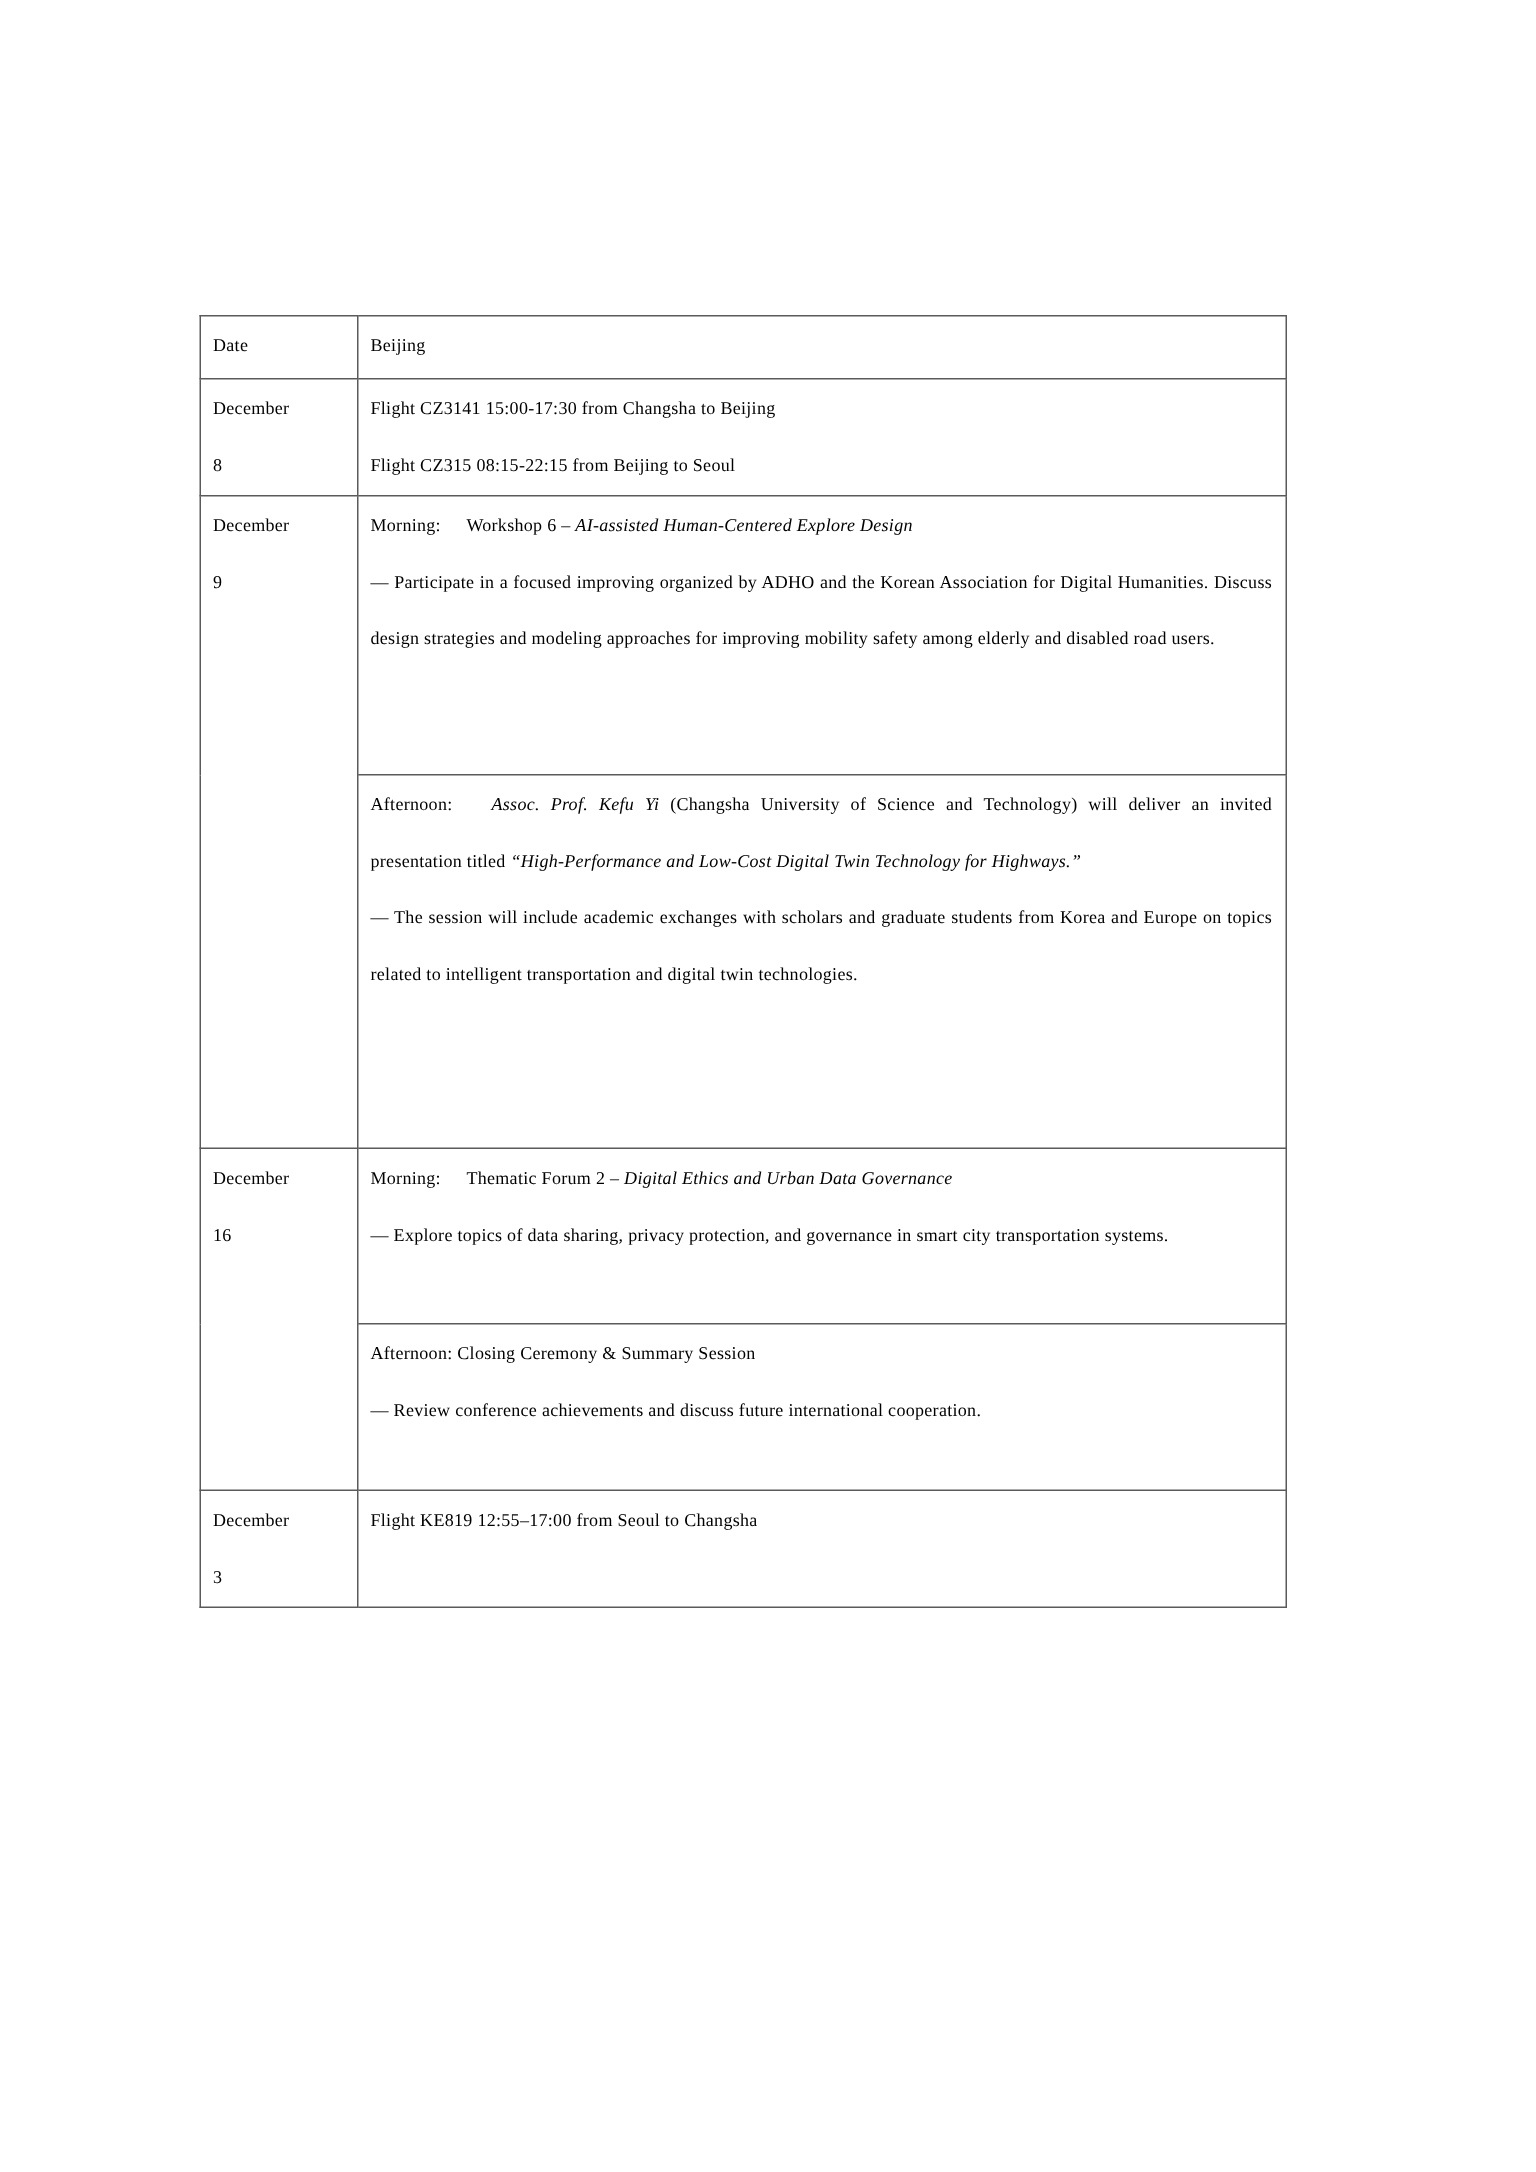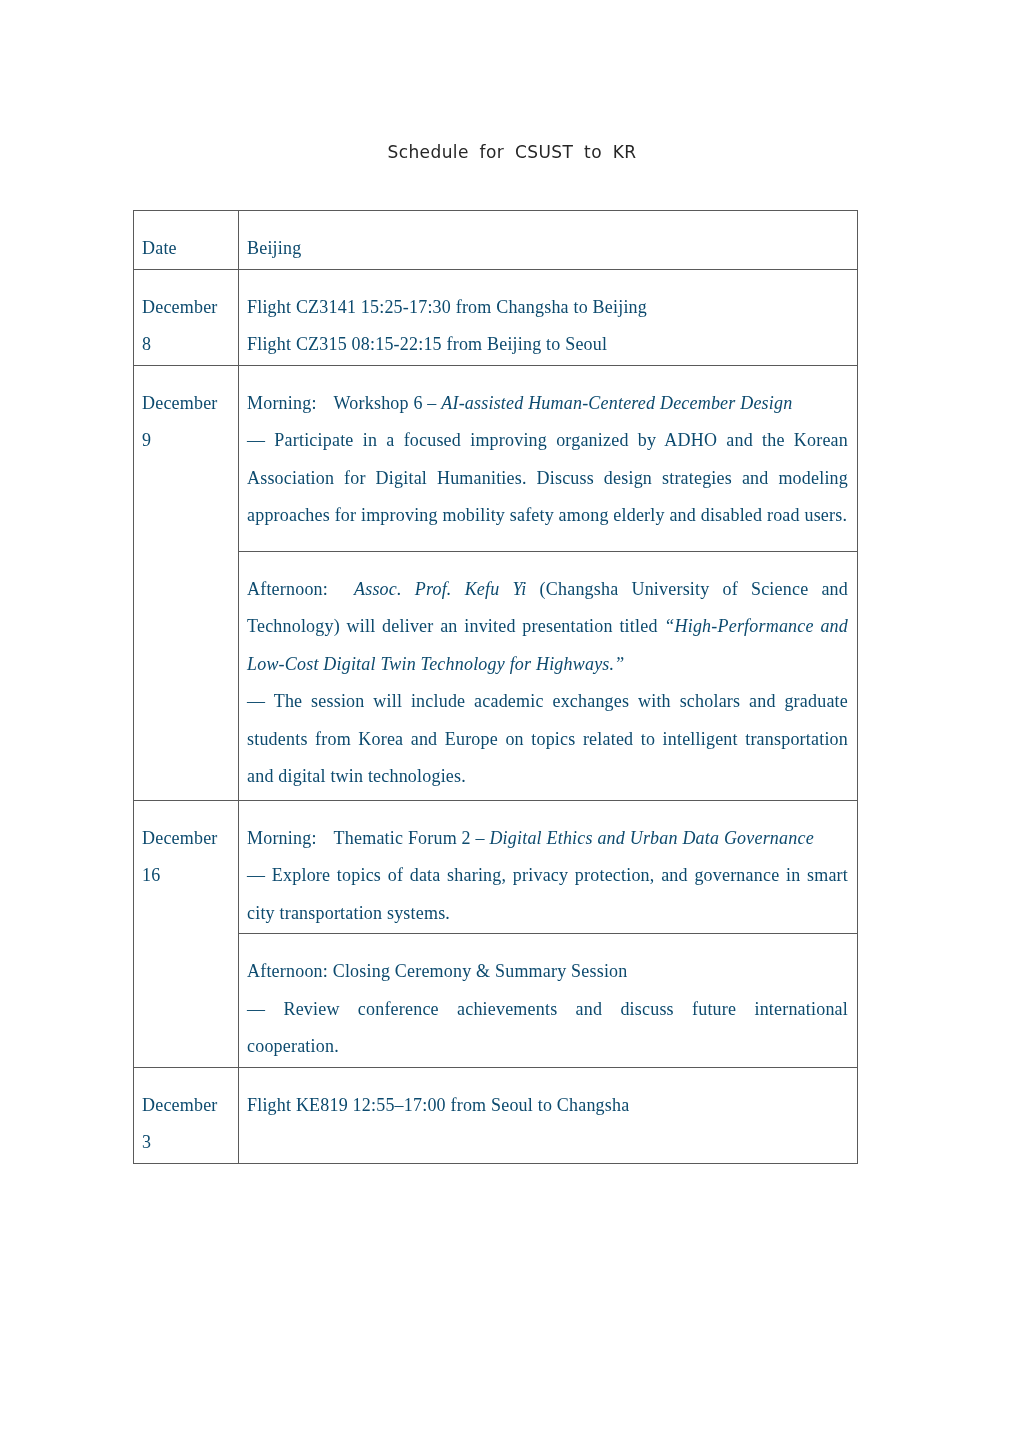--- a/index.html
+++ b/index.html
@@ -36,77 +36,76 @@
     left: 133px;
     top: 210px;
     width: 724px;
     border-collapse: collapse;
     table-layout: fixed;
     border: 1px solid #484848;
   }
   td {
     border: 1px solid #5a5a5a;
     vertical-align: top;
-    padding: 19px 9px 1px 8px;
-    font-size: 18px;
+    padding: 1px 9px 1px 8px;
+    font-size: 12px;
     line-height: 37.5px;
     letter-spacing: 0.2px;
-    color: #0c4a6e;
+    color: #000000;
     overflow: hidden;
   }
   tr.r-header   { height: 42px; }
   tr.r-dec8     { height: 78px; }
   tr.r-dec9-am  { height: 186px; }
   tr.r-dec9-pm  { height: 249px; }
   tr.r-dec10-am { height: 117px; }
   tr.r-dec10-pm { height: 111px; }
   tr.r-dec11    { height: 76px; }
   p.para { margin: 0; }
   p.just { text-align: justify; }
   .it { font-style: italic; }
   .tab { display: inline-block; width: 17px; }
   .tab-wide { display: inline-block; width: 26px; }
 </style>
 </head>
 <body>
 
 <div class="page">
 
-  <div class="doc-title">Schedule for CSUST to KR</div>
 
   <table class="schedule">
     <colgroup>
       <col style="width:105px">
       <col style="width:619px">
     </colgroup>
 
     <tbody>
         <tr class="r-header">
       <td>Date</td>
       <td>Beijing</td>
     </tr>
 
     <tr class="r-dec8">
       <td>
         <div>December</div>
         <div>8</div>
       </td>
       <td>
-        <p class="para">Flight CZ3141 15:25-17:30 from Changsha to Beijing</p>
+        <p class="para">Flight CZ3141 15:00-17:30 from Changsha to Beijing</p>
         <p class="para">Flight CZ315 08:15-22:15 from Beijing to Seoul</p>
       </td>
     </tr>
 
     <tr class="r-dec9-am">
       <td rowspan="2">
         <div>December</div>
         <div>9</div>
       </td>
       <td>
-        <p class="para"><span>Morning:</span><span class="tab"></span><span>Workshop 6 – </span><span class="it">AI-assisted Human-Centered December Design</span></p>
+        <p class="para"><span>Morning:</span><span class="tab"></span><span>Workshop 6 – </span><span class="it">AI-assisted Human-Centered Explore Design</span></p>
         <p class="para just">— Participate in a focused improving organized by ADHO and the Korean Association for Digital Humanities. Discuss design strategies and modeling approaches for improving mobility safety among elderly and disabled road users.</p>
       </td>
     </tr>
 
     <tr class="r-dec9-pm">
       <td>
         <p class="para just"><span>Afternoon:</span><span class="tab-wide"></span><span class="it">Assoc. Prof. Kefu Yi</span><span> (Changsha University of Science and Technology) will deliver an invited presentation titled </span><span class="it">“High-Performance and Low-Cost Digital Twin Technology for Highways.”</span></p>
         <p class="para just">— The session will include academic exchanges with scholars and graduate students from Korea and Europe on topics related to intelligent transportation and digital twin technologies.</p>
       </td>
     </tr>

